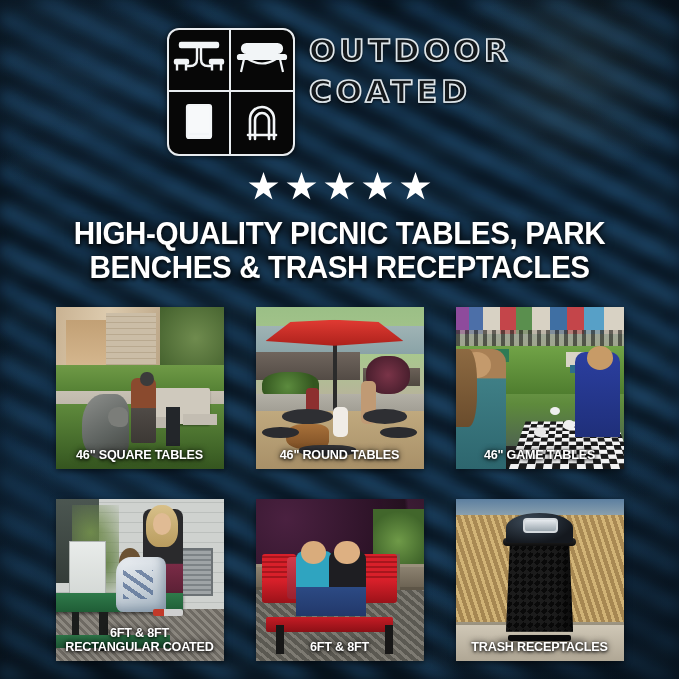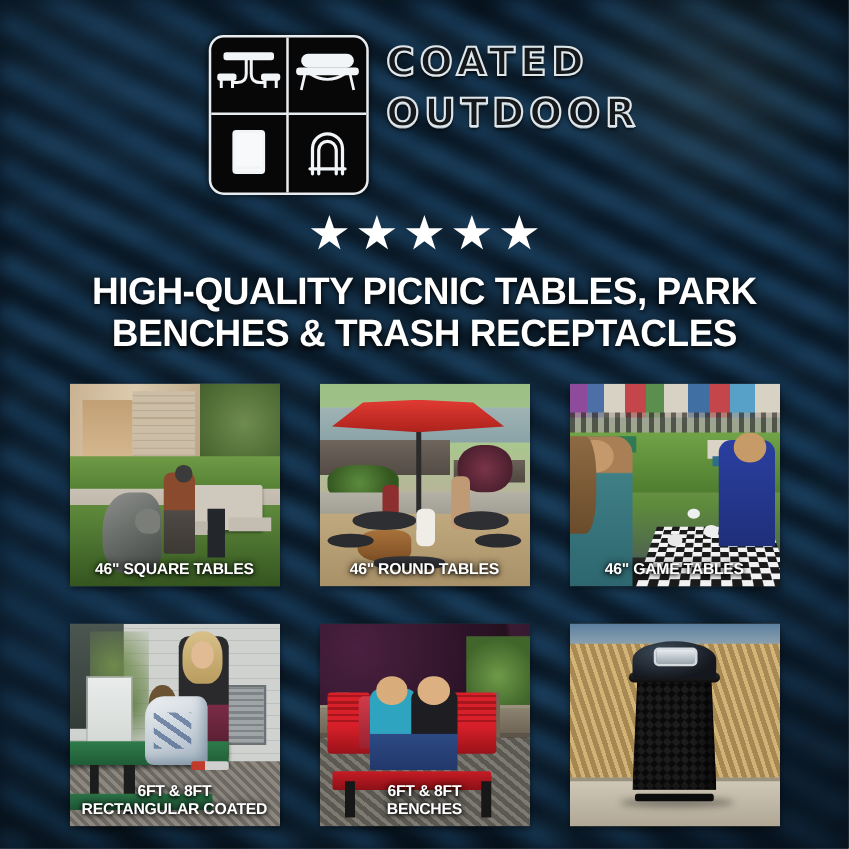--- a/index.html
+++ b/index.html
@@ -450,22 +450,22 @@
             <g fill="none" stroke="#f2f5f7" stroke-width="2.6" stroke-linecap="round">
               <path d="M16 38 V18 a12 12 0 0 1 24 0 V38"></path>
               <path d="M21 38 V19 a7 7 0 0 1 14 0 V38"></path>
               <path d="M14 34 h28"></path>
             </g>
           </svg>
         </div>
       </div>
 
       <div class="logo-words">
+        <span class="logo-word">OUTDOOR</span>
         <span class="logo-word">COATED</span>
-        <span class="logo-word">OUTDOOR</span>
       </div>
     </div>
 
     <div class="stars">
       <span class="star"></span>
       <span class="star"></span>
       <span class="star"></span>
       <span class="star"></span>
       <span class="star"></span>
     </div>
@@ -594,36 +594,36 @@
           <div class="p5-bleg"></div>
             <div class="p5-bleg2"></div>
           <div class="p5-pack"></div>
           <div class="p5-k1"></div>
             <div class="p5-k1h"></div>
           <div class="p5-k2"></div>
             <div class="p5-k2h"></div>
         </div>
         <div class="tile-caption">
           <span class="cap-line">6FT &amp; 8FT</span>
-          <span class="cap-line">BENCHES</span>
         </div>
       </div>
 
       <div class="tile">
         <div class="tile-photo">
           <div class="p6-grass"></div>
             <div class="p6-sky"></div>
           <div class="p6-walk2"></div>
             <div class="p6-walk"></div>
           <div class="p6-shadow"></div>
           <div class="p6-body"></div>
             <div class="p6-base"></div>
           <div class="p6-rim"></div>
             <div class="p6-dome"></div>
             <div class="p6-open"></div>
         </div>
         <div class="tile-caption">
+          <span class="cap-line">TRASH RECEPTACLES</span>
         </div>
       </div>
 
     </div>
   </div>
 </div>
 
 </body></html>

